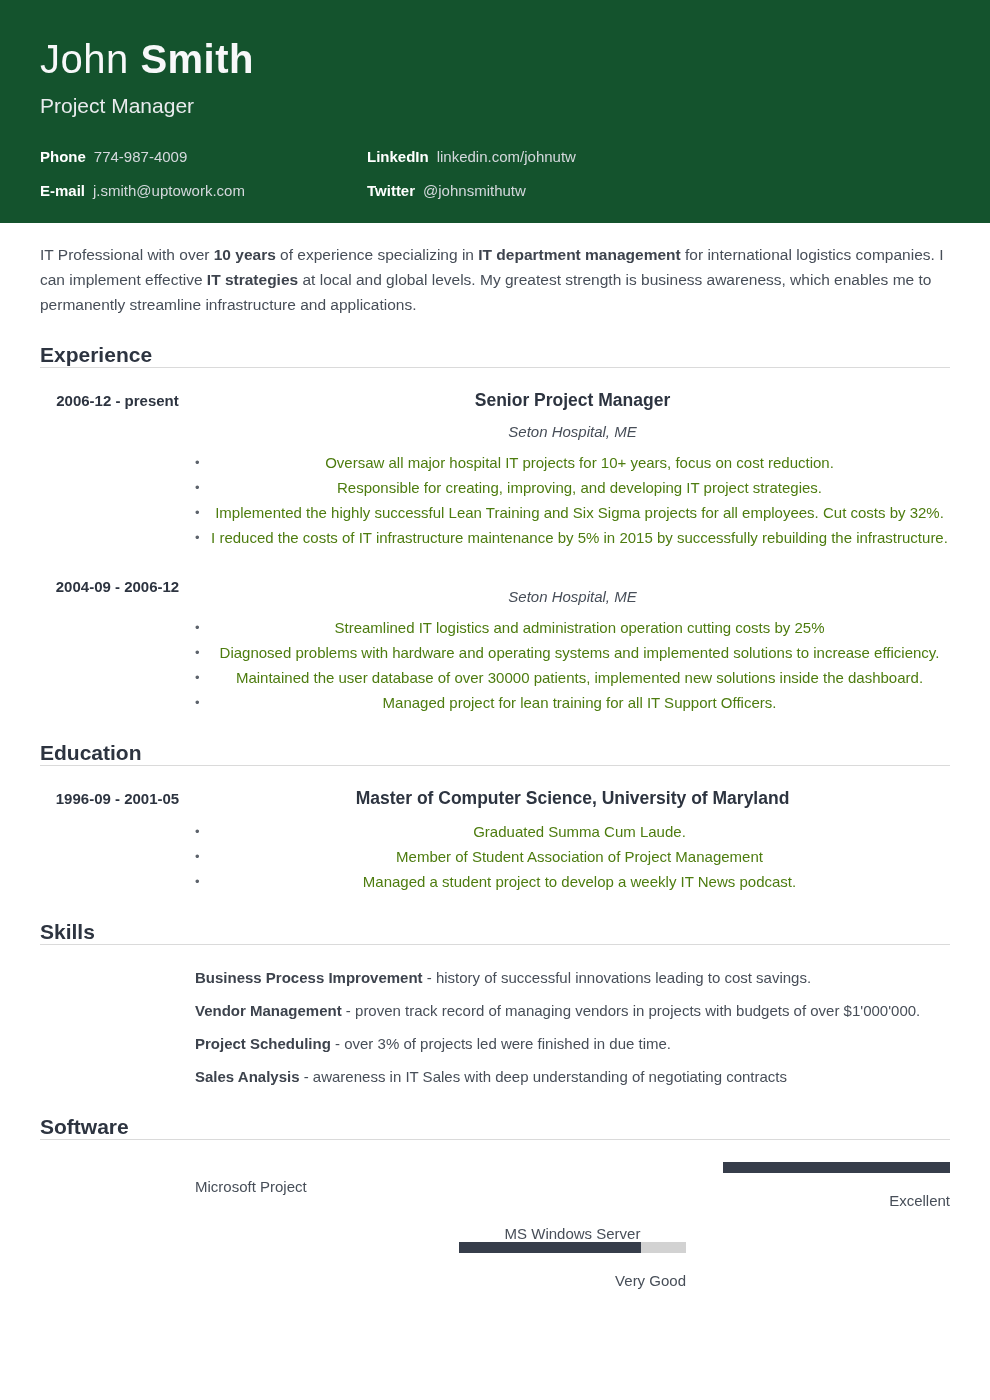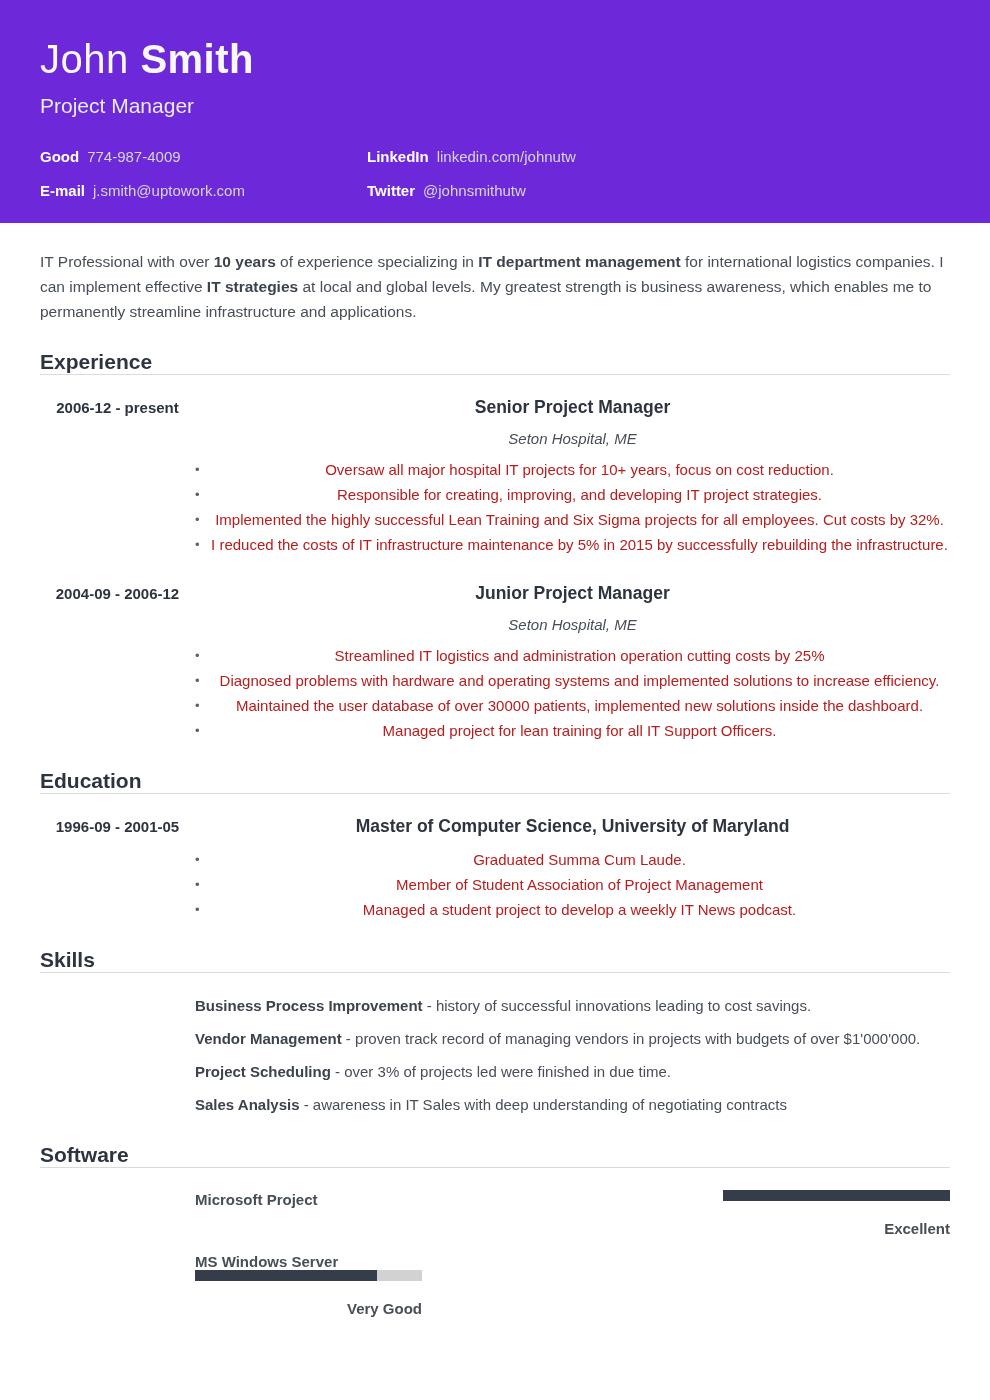--- a/index.html
+++ b/index.html
@@ -6,21 +6,21 @@
   html, body { background: #ffffff; }
   body {
     width: 990px; min-height: 1400px; margin: 0 auto;
     font-family: "Liberation Sans", sans-serif;
     color: #474e58;
   }
   .page { width: 990px; min-height: 1400px; background: #fff; }
 
   
   header.resume-header {
-    background: #6d28d9;
+    background: #14532d;
     color: #fff;
     padding: 36px 40px 24px 40px;
   }
   .name {
     font-size: 40px; font-weight: 400; color: #f7f8f9;
     line-height: 1.15; letter-spacing: 0.5px;
   }
   .name b { font-weight: 700; }
   .job-title {
     margin-top: 12px; font-size: 21px; font-weight: 400; color: #e9ebed;
@@ -33,21 +33,21 @@
     font-size: 15px;
   }
   .contact-item { white-space: nowrap; }
   .contact-label { font-weight: 700; color: #ffffff; margin-right: 8px; }
   .contact-value { color: #d5d8dd; }
 
   
   main { padding: 0 40px 40px 40px; }
 
   .summary {
-    margin-top: 26px;
+    margin-top: 19px;
     font-size: 15.5px; line-height: 25px; color: #474e58;
   }
   .summary b { font-weight: 700; color: #3d434d; }
 
   h2.section-heading {
     margin-top: 26px;
     font-size: 21px; font-weight: 700; color: #2d3440;
     border-bottom: 1px solid #dadada;
   }
   section.first h2.section-heading { margin-top: 26px; }
@@ -61,36 +61,36 @@
     text-align: center;
   }
   .entry-body { flex: 1; text-align: center; }
   .entry-title { font-size: 17.5px; font-weight: 700; color: #2d3440; }
   .entry-company {
     margin-top: 12px; font-style: italic; font-size: 15px; color: #474e58;
   }
   ul.bullets { list-style: none; margin-top: 10px; }
   ul.bullets li {
     position: relative; padding-left: 14px;
-    font-size: 15px; line-height: 25px; color: #b91c1c;
+    font-size: 15px; line-height: 25px; color: #4d7c0f;
   }
   ul.bullets li::before {
     content: "•";
     position: absolute; left: 0; top: 0;
     color: #5c626b; font-size: 13px; line-height: 25px;
   }
 
   
   .skills-list { margin-top: 20px; padding-left: 155px; }
   .skill-row { font-size: 15px; line-height: 25px; margin-bottom: 8px; color: #474e58; }
   .skill-name { font-weight: 700; color: #3d434d; }
 
   
   .software-list { margin-top: 22px; padding-left: 155px; }
-  .software-item { display: flex; align-items: flex-start; font-weight: bold; }
+  .software-item { display: flex; align-items: center; }
   .software-item + .software-item { margin-top: 15px; flex-direction: column; }
   .software-name { flex: 1; font-size: 15px; color: #474e58; padding-top: 1px; }
   .software-right { width: 227px; flex: 0 0 227px; }
   .software-bar {
     width: 227px; height: 11px; background: #d2d2d2; overflow: hidden;
   }
   .software-fill { height: 11px; background: #363d4a; }
   .software-level {
     margin-top: 19px; text-align: right;
     font-size: 15px; color: #474e58;
@@ -106,21 +106,21 @@
 <body>
 
 <div class="page">
 
   <header class="resume-header">
     <h1 class="name"><span>John</span> <b>Smith</b></h1>
     <div class="job-title">Project Manager</div>
 
     <div class="contacts">
       <div class="contact-item">
-        <span class="contact-label">Good</span><span class="contact-value">774-987-4009</span>
+        <span class="contact-label">Phone</span><span class="contact-value">774-987-4009</span>
       </div>
       <div class="contact-item">
         <span class="contact-label">LinkedIn</span><span class="contact-value">linkedin.com/johnutw</span>
       </div>
       <div class="contact-item">
         <span class="contact-label">E-mail</span><span class="contact-value">j.smith@uptowork.com</span>
       </div>
       <div class="contact-item">
         <span class="contact-label">Twitter</span><span class="contact-value">@johnsmithutw</span>
       </div>
@@ -144,21 +144,20 @@
             <li>Responsible for creating, improving, and developing IT project strategies.</li>
             <li>Implemented the highly successful Lean Training and Six Sigma projects for all employees. Cut costs by 32%.</li>
             <li>I reduced the costs of IT infrastructure maintenance by 5% in 2015 by successfully rebuilding the infrastructure.</li>
           </ul>
         </div>
       </div>
 
       <div class="entry">
         <div class="entry-date">2004-09 - 2006-12</div>
         <div class="entry-body">
-          <div class="entry-title">Junior Project Manager</div>
           <div class="entry-company">Seton Hospital, ME</div>
           <ul class="bullets">
             <li>Streamlined IT logistics and administration operation cutting costs by 25%</li>
             <li>Diagnosed problems with hardware and operating systems and implemented solutions to increase efficiency.</li>
             <li>Maintained the user database of over 30000 patients, implemented new solutions inside the dashboard.</li>
             <li>Managed project for lean training for all IT Support Officers.</li>
           </ul>
         </div>
       </div>
     </section>

